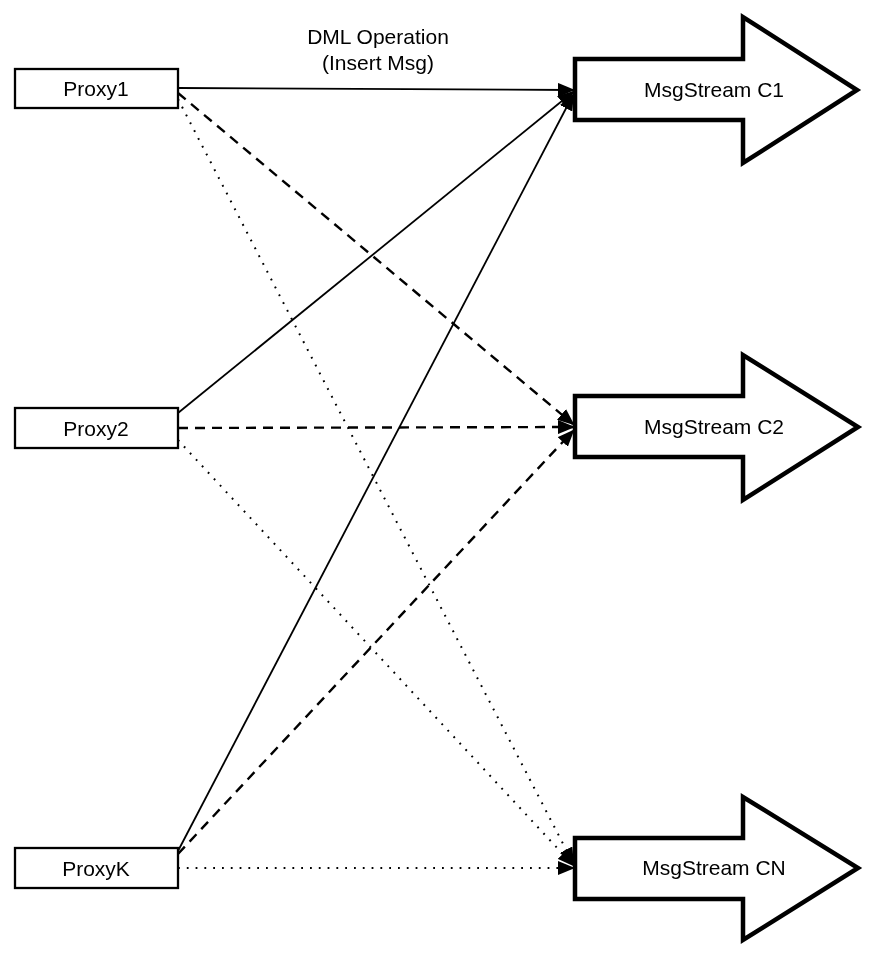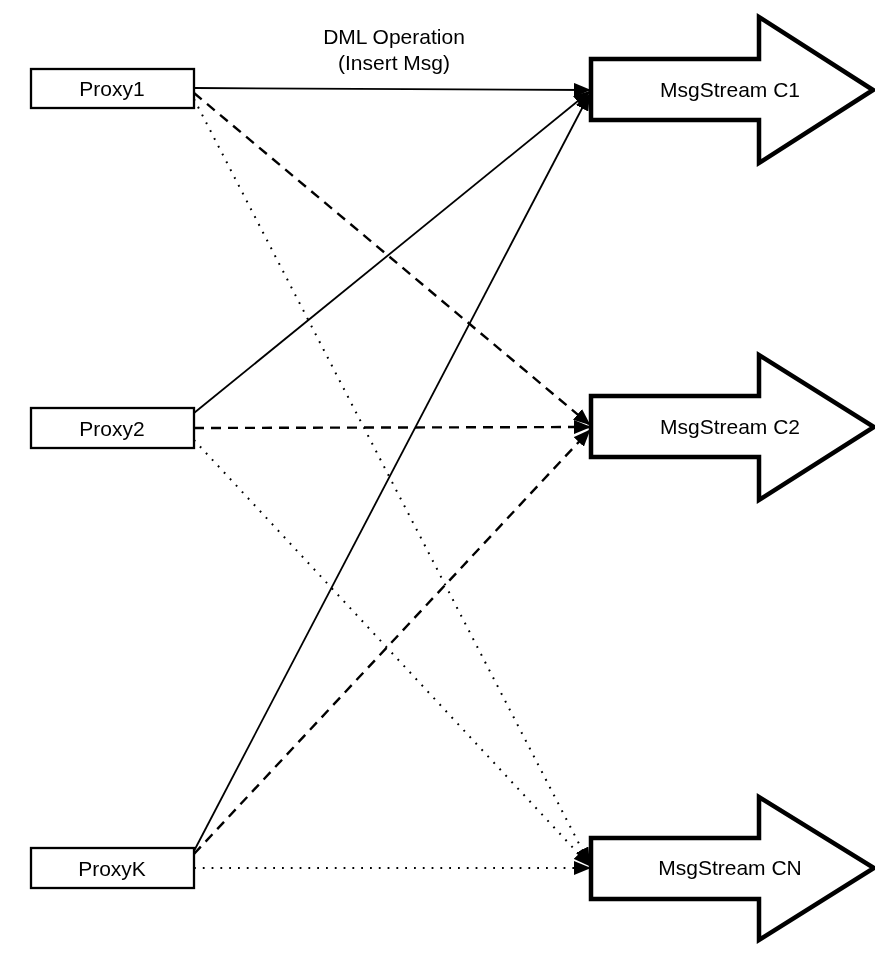--- a/index.html
+++ b/index.html
@@ -8,21 +8,20 @@
     background: #ffffff;
     width: 875px;
     height: 956px;
     overflow: hidden;
     font-family: "Liberation Sans", sans-serif;
   }
   .canvas-wrap {
     position: relative;
     width: 748px;
     height: 956px;
-    padding-left: 16px;
   }
   svg text {
     font-family: "Liberation Sans", sans-serif;
     fill: #000000;
   }
   .diagram-title {
     font-size: 21px;
   }
   .node-label {
     font-size: 21px;

